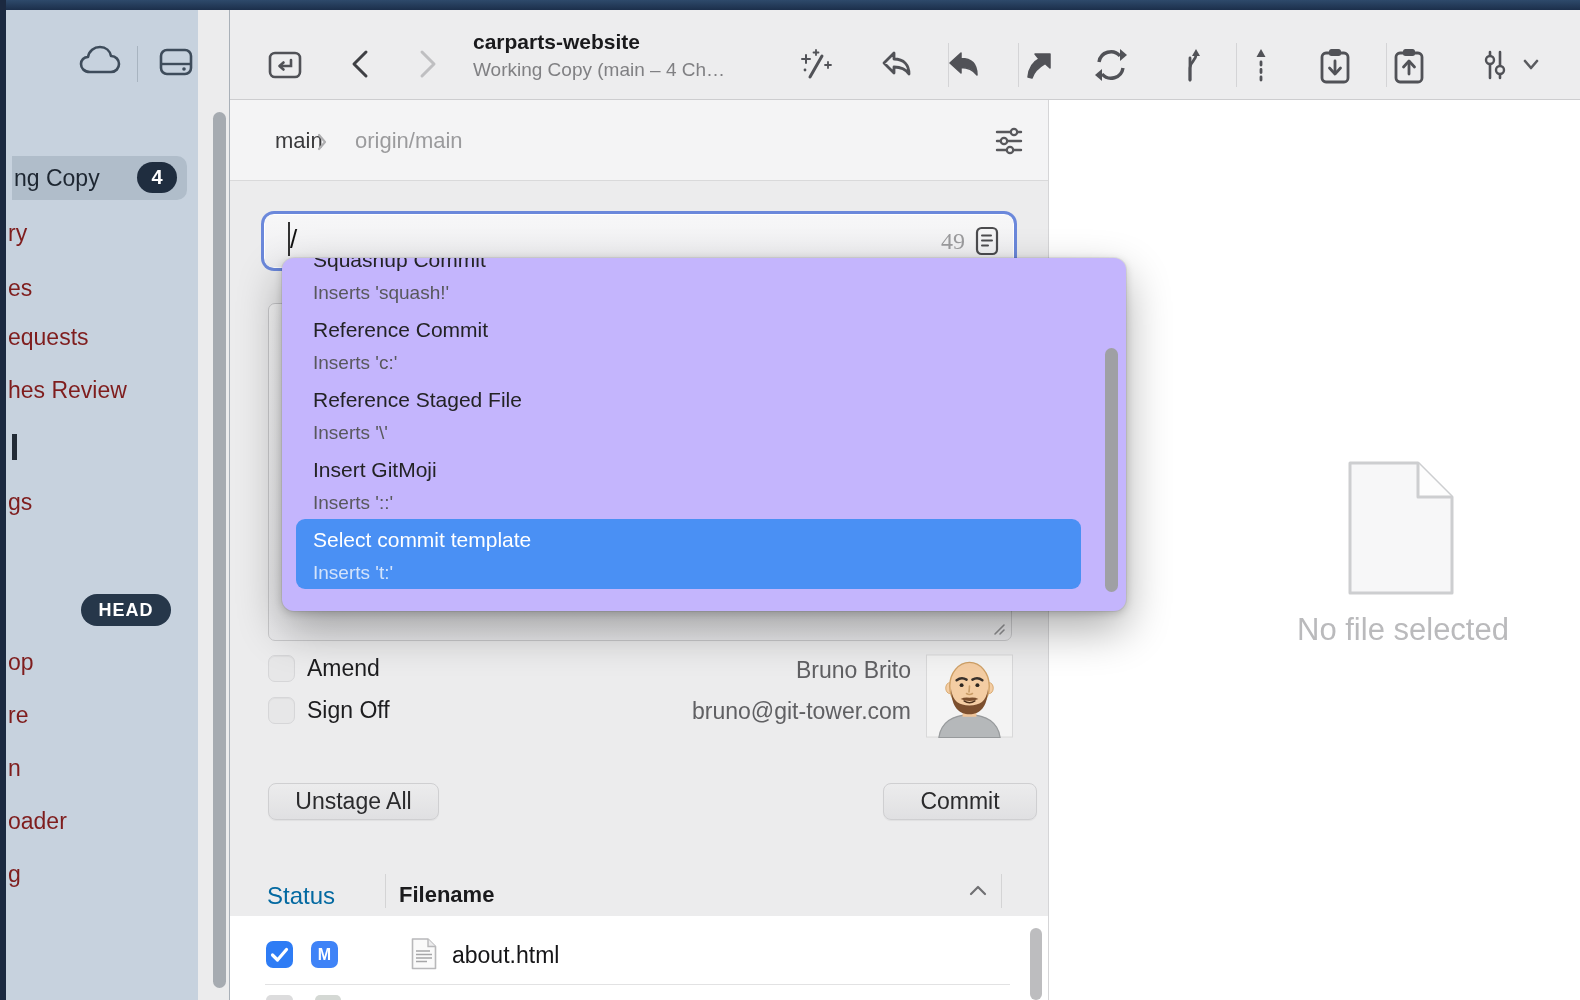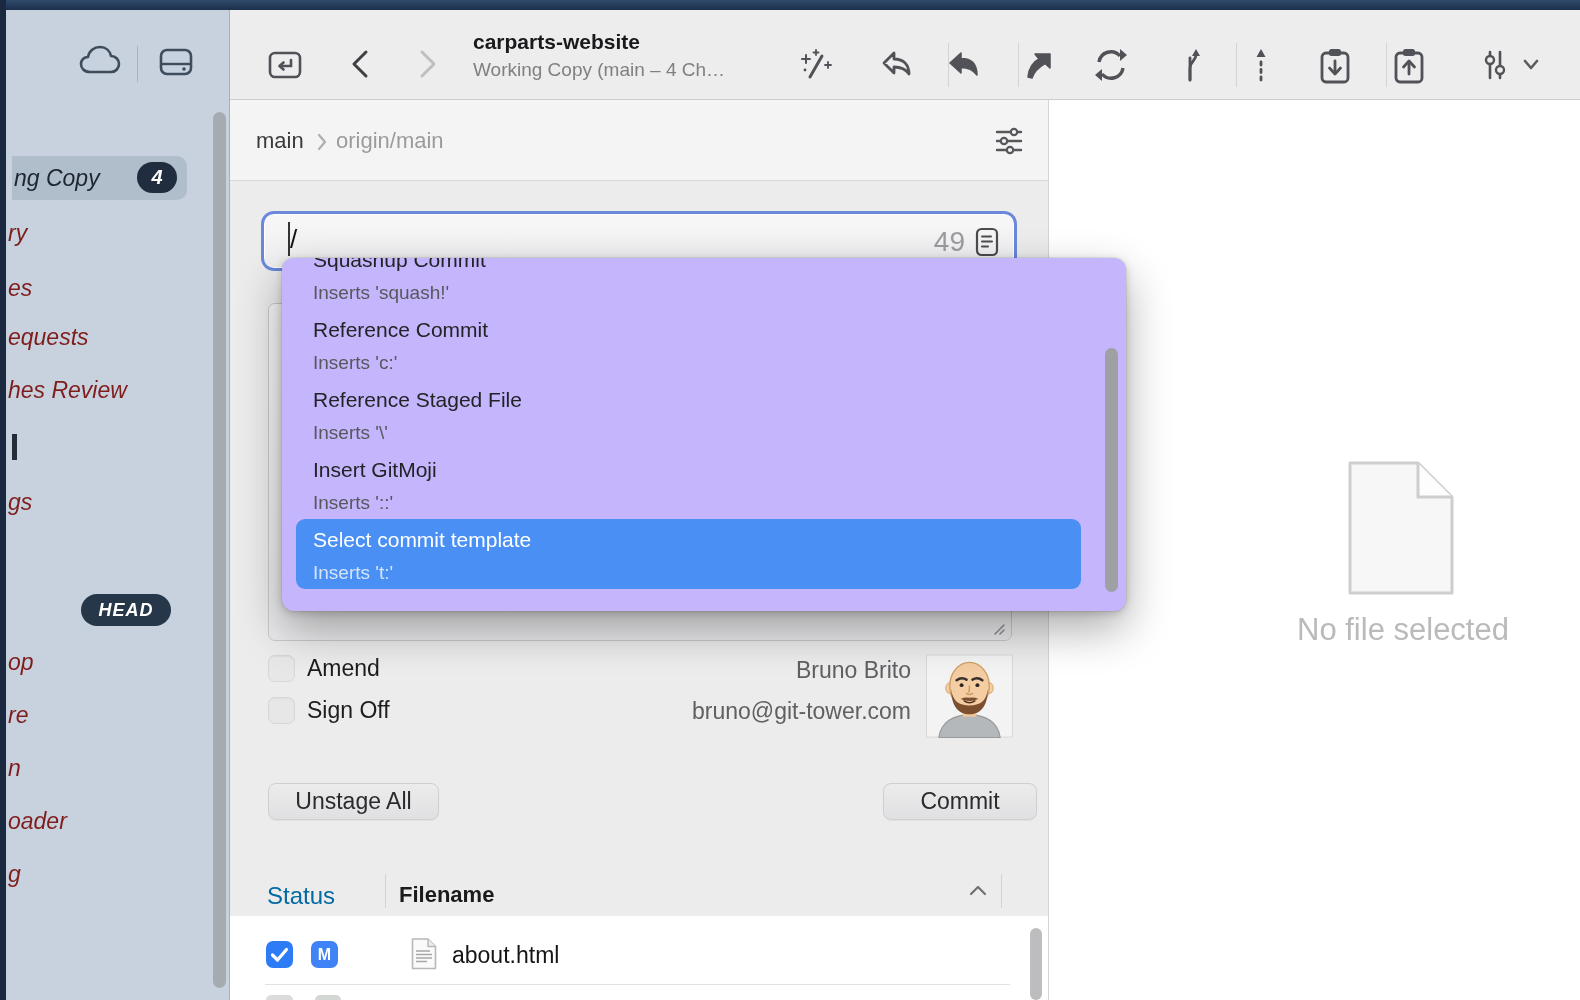--- a/index.html
+++ b/index.html
@@ -4,59 +4,59 @@
 <style>
   html,body{margin:0;padding:0;background:#fff;}
   *{box-sizing:border-box;font-family:"Liberation Sans","DejaVu Sans",sans-serif;}
   #stage{position:relative;width:1580px;height:1000px;overflow:hidden;background:#ececed;}
 
   
   .frame-top{position:absolute;left:0;top:0;width:1580px;height:10px;background:linear-gradient(#2e4a6b,#1c2f4b);z-index:60;}
   .frame-left{position:absolute;left:0;top:0;width:6px;height:1000px;background:var(--frame,#1b2940);z-index:60;}
 
   
-  .sidebar{position:absolute;left:6px;top:10px;width:223px;height:990px;background:var(--sidebar_bg,#c7d2de);font-style:italic;}
+  .sidebar{position:absolute;left:6px;top:10px;width:192px;height:990px;background:var(--sidebar_bg,#c7d2de);}
   .sidebar-right-line{position:absolute;left:229px;top:10px;width:1px;height:990px;background:#a9b0b8;}
   .sb-head-sep{position:absolute;left:131px;top:36px;width:1px;height:36px;background:#a8b4c0;}
   .sb-icon{position:absolute;color:#3e4c5b;}
   .sb-selected{position:absolute;left:6px;top:146px;width:175px;height:44px;background:var(--sidebar_selected,#b0bdca);border-radius:0 10px 10px 0;}
   .sb-selected .lbl{position:absolute;left:2px;top:0;line-height:44px;font-size:23px;color:#1d2631;}
   .sb-badge{position:absolute;right:10px;top:6px;min-width:40px;height:31px;border-radius:16px;background:var(--badge_dark,#1f2d3f);color:#fff;font-size:20px;font-weight:bold;text-align:center;line-height:31px;padding:0 8px;}
   .sb-item{position:absolute;left:2px;font-size:23px;line-height:27px;color:#7f1d1d;white-space:nowrap;}
   .sb-frag{position:absolute;left:6px;top:424px;width:5px;height:26px;background:#222b36;}
   .head-badge{position:absolute;left:75px;top:584px;width:90px;height:32px;border-radius:16px;background:#26374a;color:#fff;font-weight:bold;font-size:18px;letter-spacing:1px;text-align:center;line-height:32px;}
   .sb-scroll{position:absolute;left:213px;top:112px;width:13px;height:876px;border-radius:7px;background:#a6abb1;}
 
   
   .toolbar{position:absolute;left:230px;top:10px;width:1350px;height:90px;background:#ededee;border-bottom:1px solid #cdcdcf;}
   .tb-icon{position:absolute;top:36px;color:#515257;}
   .tb-sep{position:absolute;top:33px;width:1px;height:44px;background:#d4d4d6;}
   .tb-title{position:absolute;left:243px;top:20px;width:300px;font-size:21px;font-weight:bold;color:#1a1a1c;white-space:nowrap;}
   .tb-subtitle{position:absolute;left:243px;top:49px;width:320px;font-size:19px;color:#808083;white-space:nowrap;}
 
   
   .content-header{position:absolute;left:230px;top:100px;width:818px;height:81px;background:#f4f4f5;border-bottom:1px solid #d9d9da;}
-  .bc{position:absolute;top:28px;font-size:22px;line-height:26px;white-space:nowrap;}
+  .bc{position:absolute;top:28px;font-size:22px;line-height:26px;white-space:nowrap;margin-left:19px;}
   .bc-current{left:26px;color:#3a3a3c;font-weight:500;}
   .bc-chevron{position:absolute;left:86px;top:32px;}
   .bc-target{left:106px;color:#9b9b9d;}
   .filter-icon{position:absolute;left:763px;top:26px;color:#58585c;}
 
   
   .commit-panel{position:absolute;left:230px;top:181px;width:818px;height:819px;background:#ececed;}
 
   .desc-box{position:absolute;left:38px;top:122px;width:744px;height:338px;background:linear-gradient(#f6f6f7,#eaeaec);border:1px solid #c9c9cb;border-radius:7px;z-index:5;}
   .resize-handle{position:absolute;right:5px;bottom:4px;}
 
   .subject-box{position:absolute;left:34px;top:33px;width:750px;height:54px;border-radius:10px;background:#fff;box-shadow:0 0 0 3px #6b88db;z-index:10;}
   .subject-inner{position:absolute;left:1px;top:1px;right:1px;bottom:1px;border-radius:7px;background:linear-gradient(#f7f7f8,#efeff1);}
   .subject-value{position:absolute;left:25px;top:9px;font-size:26px;color:#111;}
   .caret{position:absolute;left:23px;top:7px;width:2px;height:34px;background:#333;}
   .subject-meta{position:absolute;right:13px;top:11px;display:flex;align-items:center;gap:9px;}
-  .char-count{font-size:28px;color:#9c9c9e;}
+  .char-count{font-size:24px;color:#9c9c9e;font-family:Liberation Serif, serif;}
 
   .checkbox{position:absolute;width:27px;height:27px;border-radius:7px;background:#e7e7e8;border:1px solid #d6d6d8;box-shadow:inset 0 1px 1px rgba(0,0,0,.04);}
   .chk-label{position:absolute;font-size:23px;line-height:27px;color:#1d1d1f;}
   .author-name,.author-email{position:absolute;left:370px;width:311px;text-align:right;font-size:23px;color:#606063;white-space:nowrap;}
   .avatar{position:absolute;left:696px;top:473px;width:87px;height:84px;}
 
   .btn{position:absolute;height:37px;border-radius:8px;background:linear-gradient(#ececed,#e0e0e2);border:1px solid #cfcfd1;box-shadow:0 1px 1px rgba(0,0,0,.05);font-size:23px;color:#2b2b2d;text-align:center;line-height:35px;}
   .btn-unstage{left:38px;top:602px;width:171px;}
   .btn-commit{left:653px;top:602px;width:154px;}
 

